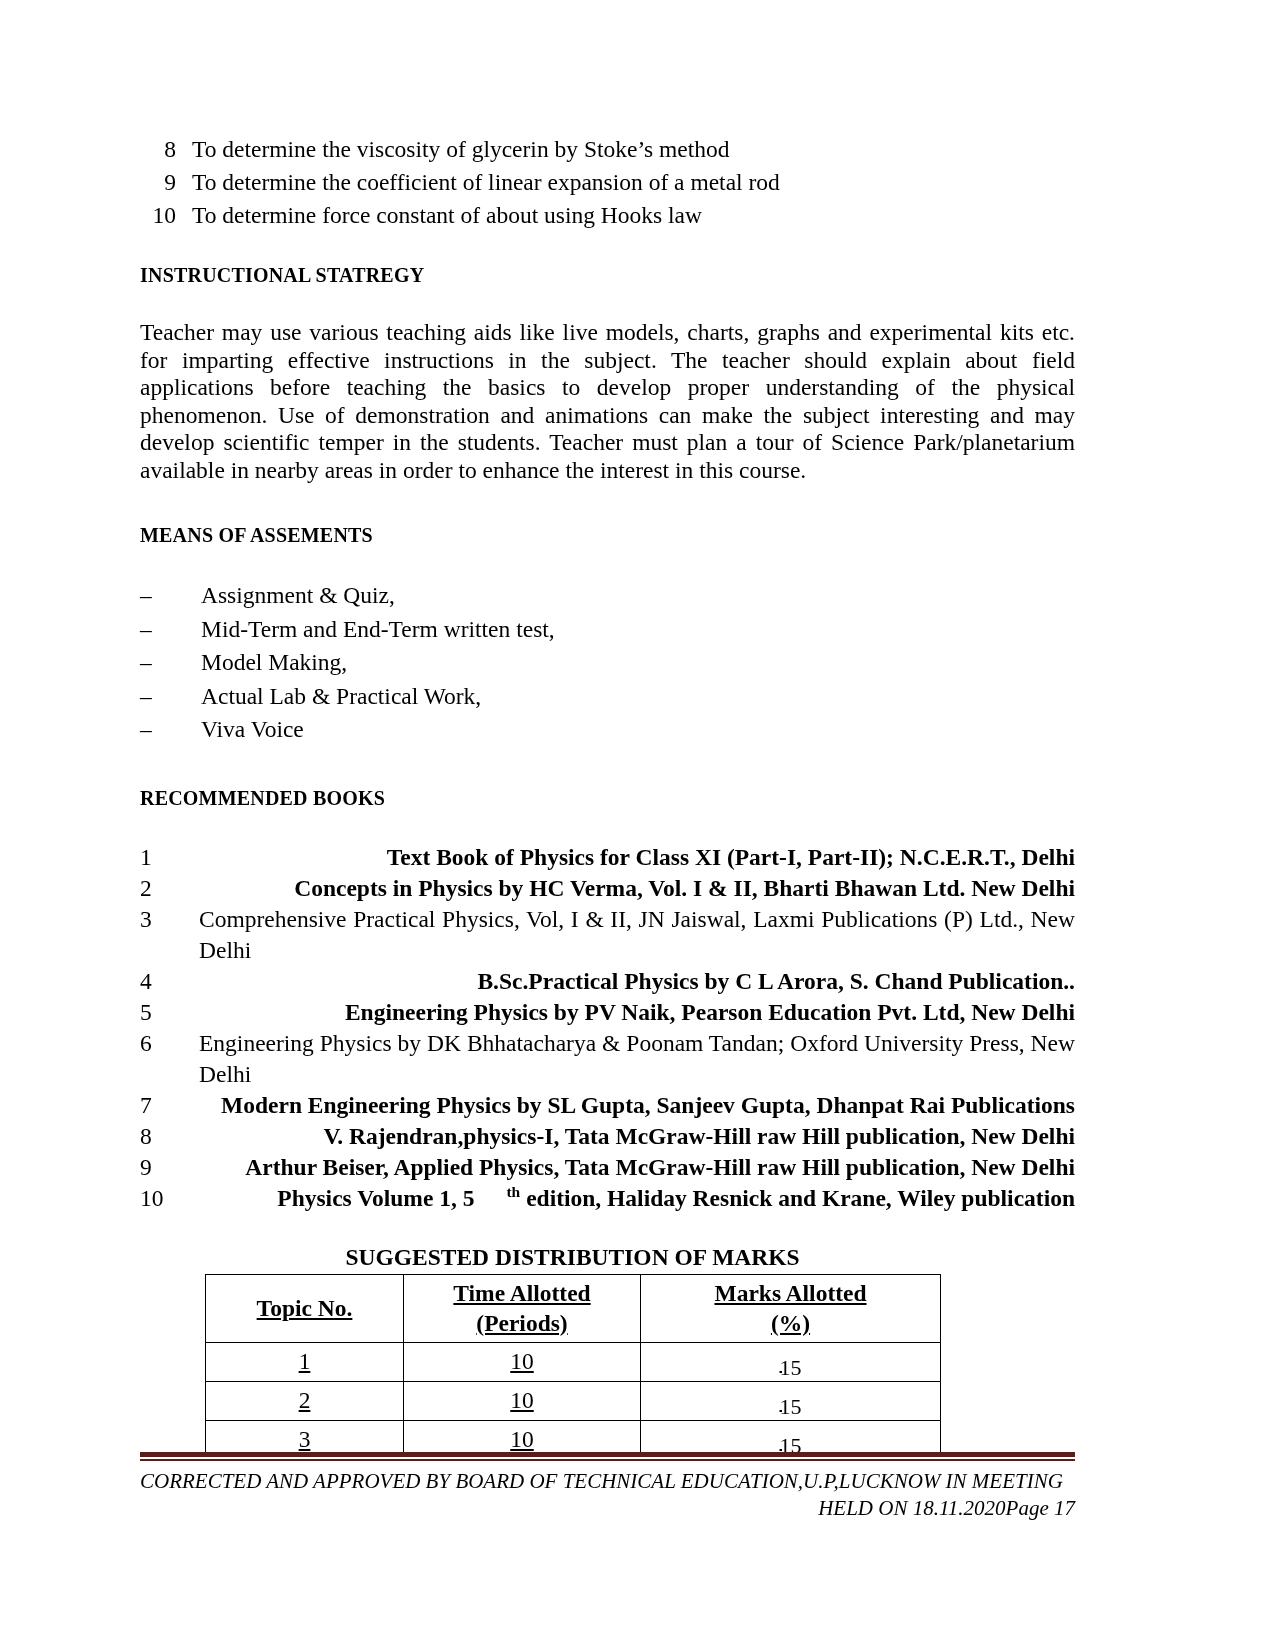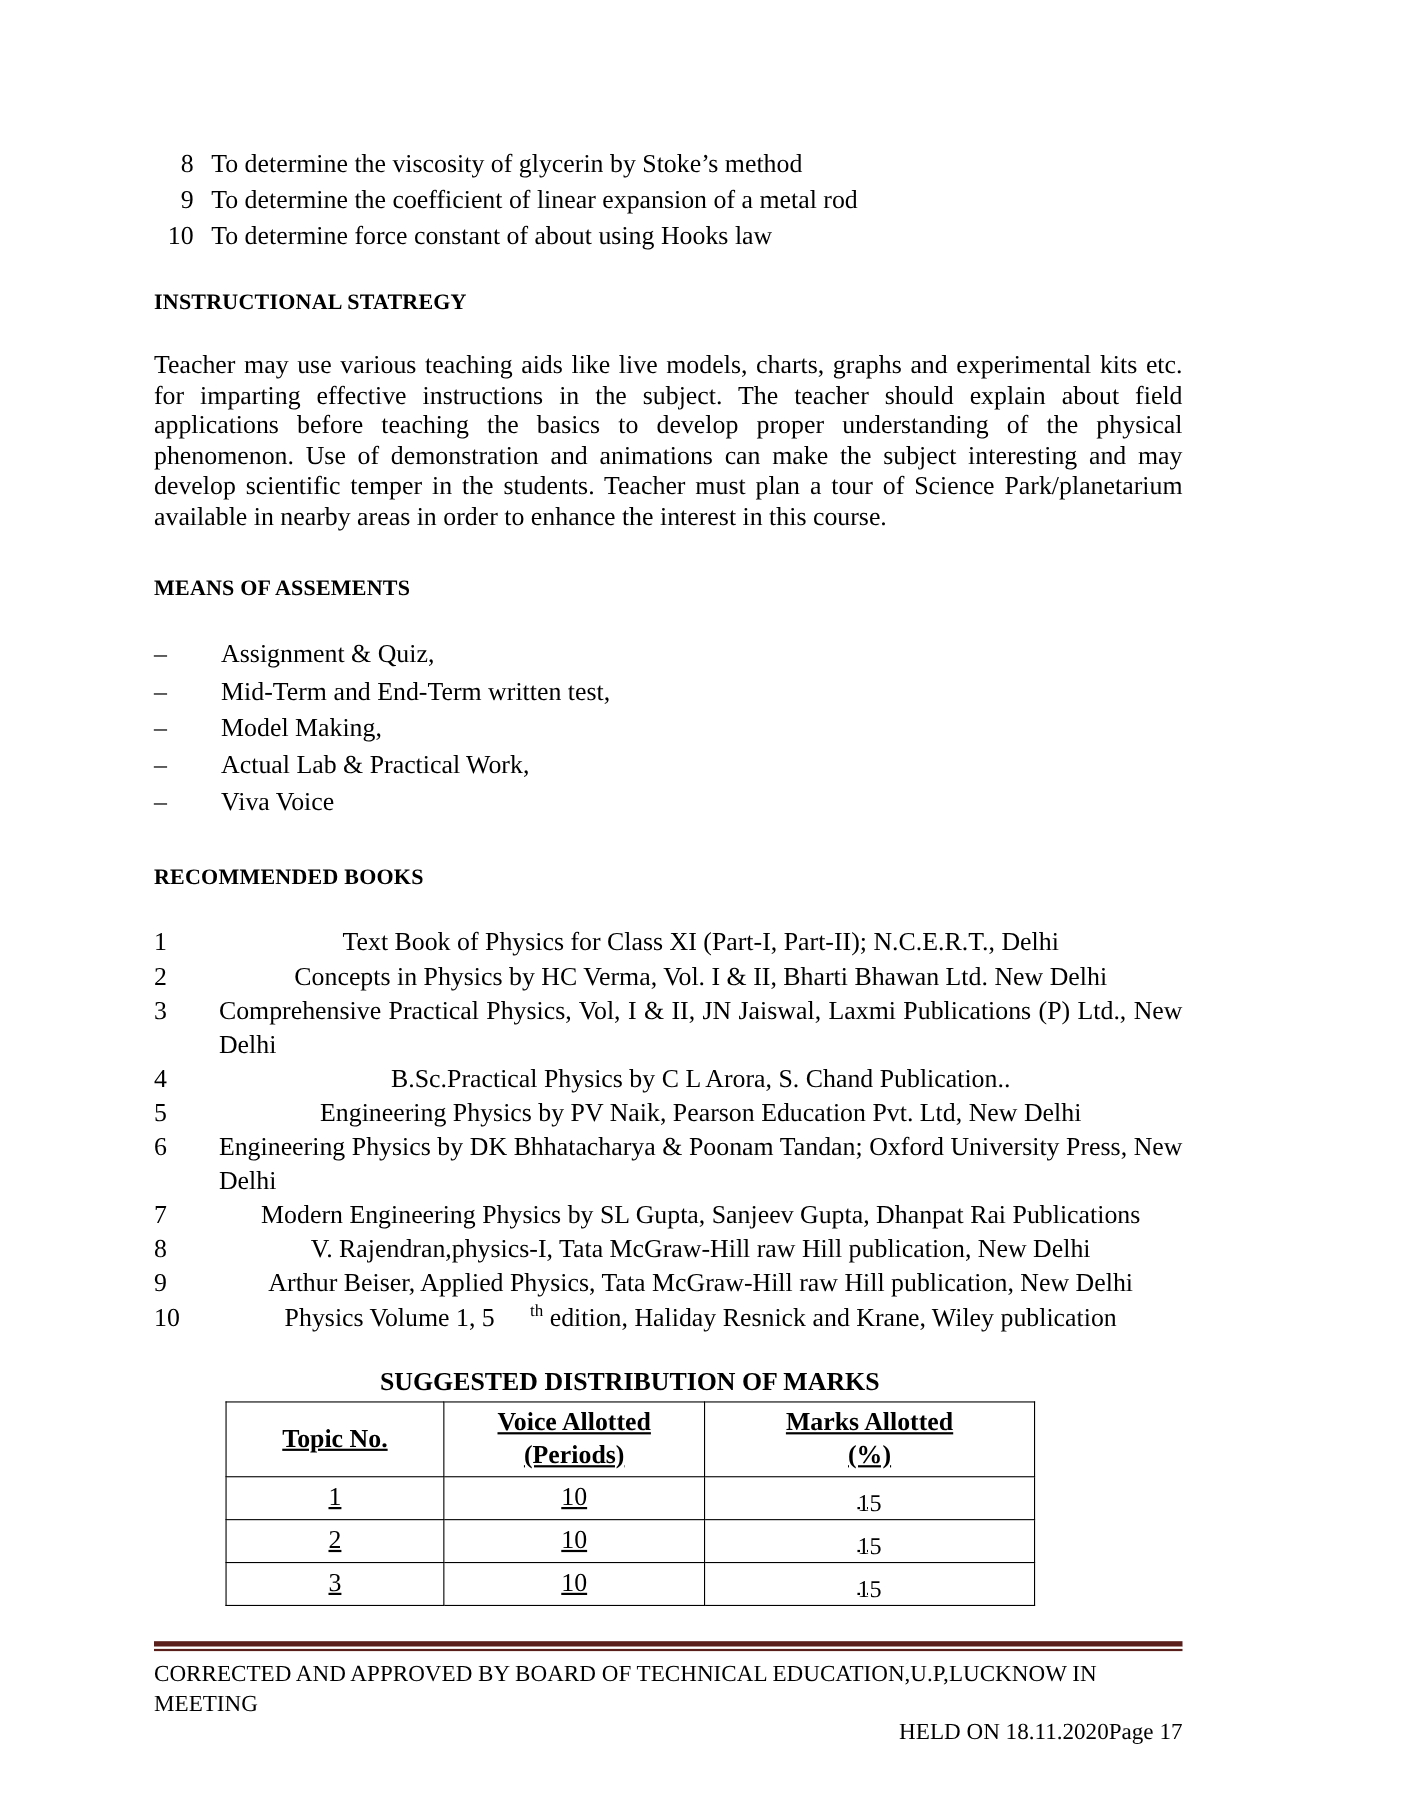--- a/index.html
+++ b/index.html
@@ -90,21 +90,21 @@
   .book-num {
     width: 59px;
     flex: none;
     text-align: left;
   }
   .book-text {
     flex: 1;
     text-align: justify;
     text-justify: inter-word;
   }
-  .book-text.nojust { text-align: center; }
+  .book-text.nojust { text-align: right; font-weight: bold; }
   sup { font-size: 0.66em; vertical-align: super; line-height: 0; margin-left: 32px; }
 
   
   .table-wrap {
     margin-top: 30px;
   }
   .table-title {
     font-size: 23.5px;
     font-weight: bold;
     text-align: center;
@@ -137,22 +137,23 @@
   }
   table.marks col.c1 { width: 198px; }
   table.marks col.c2 { width: 237px; }
   table.marks col.c3 { width: 300px; }
   .cell-marks { position: relative; top: 6px; font-size: 22px; }
 
   
   .footer {
     position: absolute;
     left: 140px;
-    top: 1492px;
+    top: 1452px;
     width: 935px;
+    font-style: italic;
   }
   .footer-rule-thick {
     height: 5px;
     background: #5b1f1b;
     width: 935px;
   }
   .footer-rule-gap { height: 2px; background: #ffffff; }
   .footer-rule-thin {
     height: 2px;
     background: #5b1f1b;
@@ -284,21 +285,21 @@
           <col class="c1">
             <col class="c2">
             <col class="c3">
         </colgroup>
         <thead>
           <tr>
             <th>
               <div>Topic No.</div>
             </th>
             <th>
-              <div>Voice Allotted</div>
+              <div>Time Allotted</div>
               <div>(Periods)</div>
             </th>
             <th>
               <div>Marks Allotted</div>
               <div>(%)</div>
             </th>
           </tr>
         </thead>
         <tbody>
           <tr>

